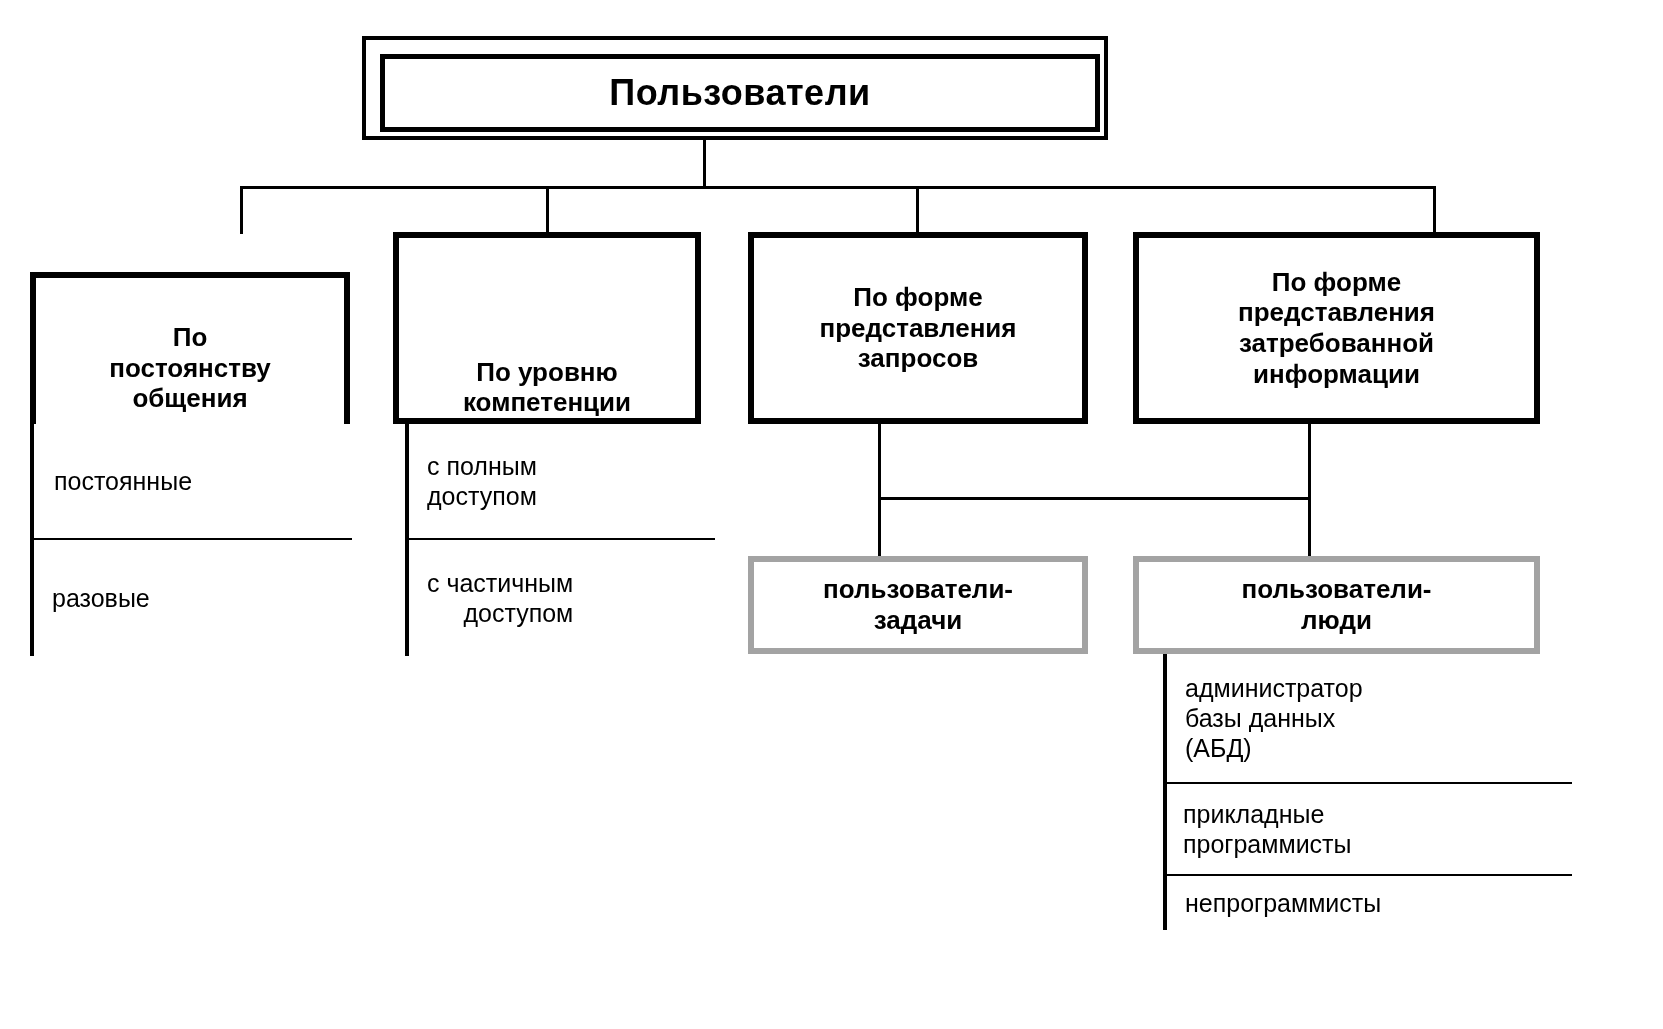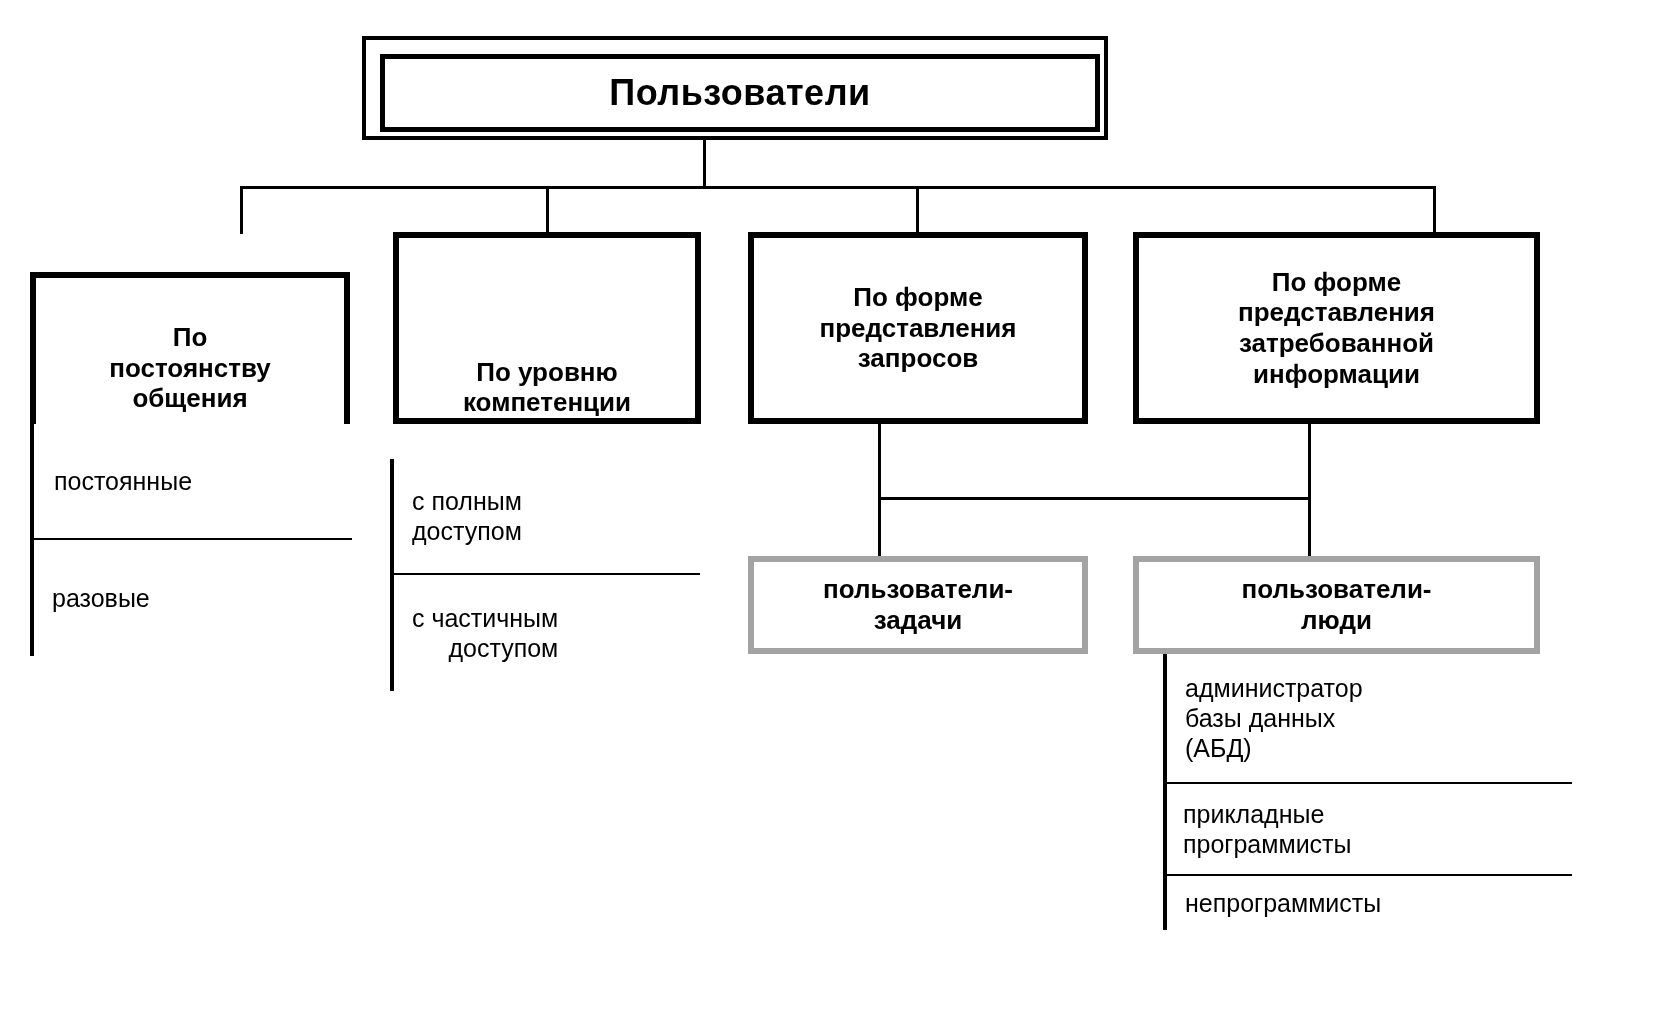--- a/index.html
+++ b/index.html
@@ -127,21 +127,21 @@
       <span>постоянные</span>
     </div>
     <div class="sub-item" style="height:116px;">
       <span>разовые</span>
     </div>
   </div>
 
   <div class="abs hdr-box" style="left:393px; top:232px; width:308px; height:192px;align-items:flex-end;">
     <span class="hdr-text">По уровню<br>компетенции</span>
   </div>
-  <div class="abs sub-stack" style="left:390px; top:424px; width:310px; height:232px;margin-top:35px;">
+  <div class="abs sub-stack" style="left:405px; top:424px; width:310px; height:232px;">
     <div class="sub-item" style="height:116px;">
       <span>с полным<br>доступом</span>
     </div>
     <div class="sub-item" style="height:116px;text-align:right;">
       <span>с частичным<br>доступом</span>
     </div>
   </div>
 
   <div class="abs hdr-box" style="left:748px; top:232px; width:340px; height:192px;">
     <span class="hdr-text">По форме<br>представления<br>запросов</span>

